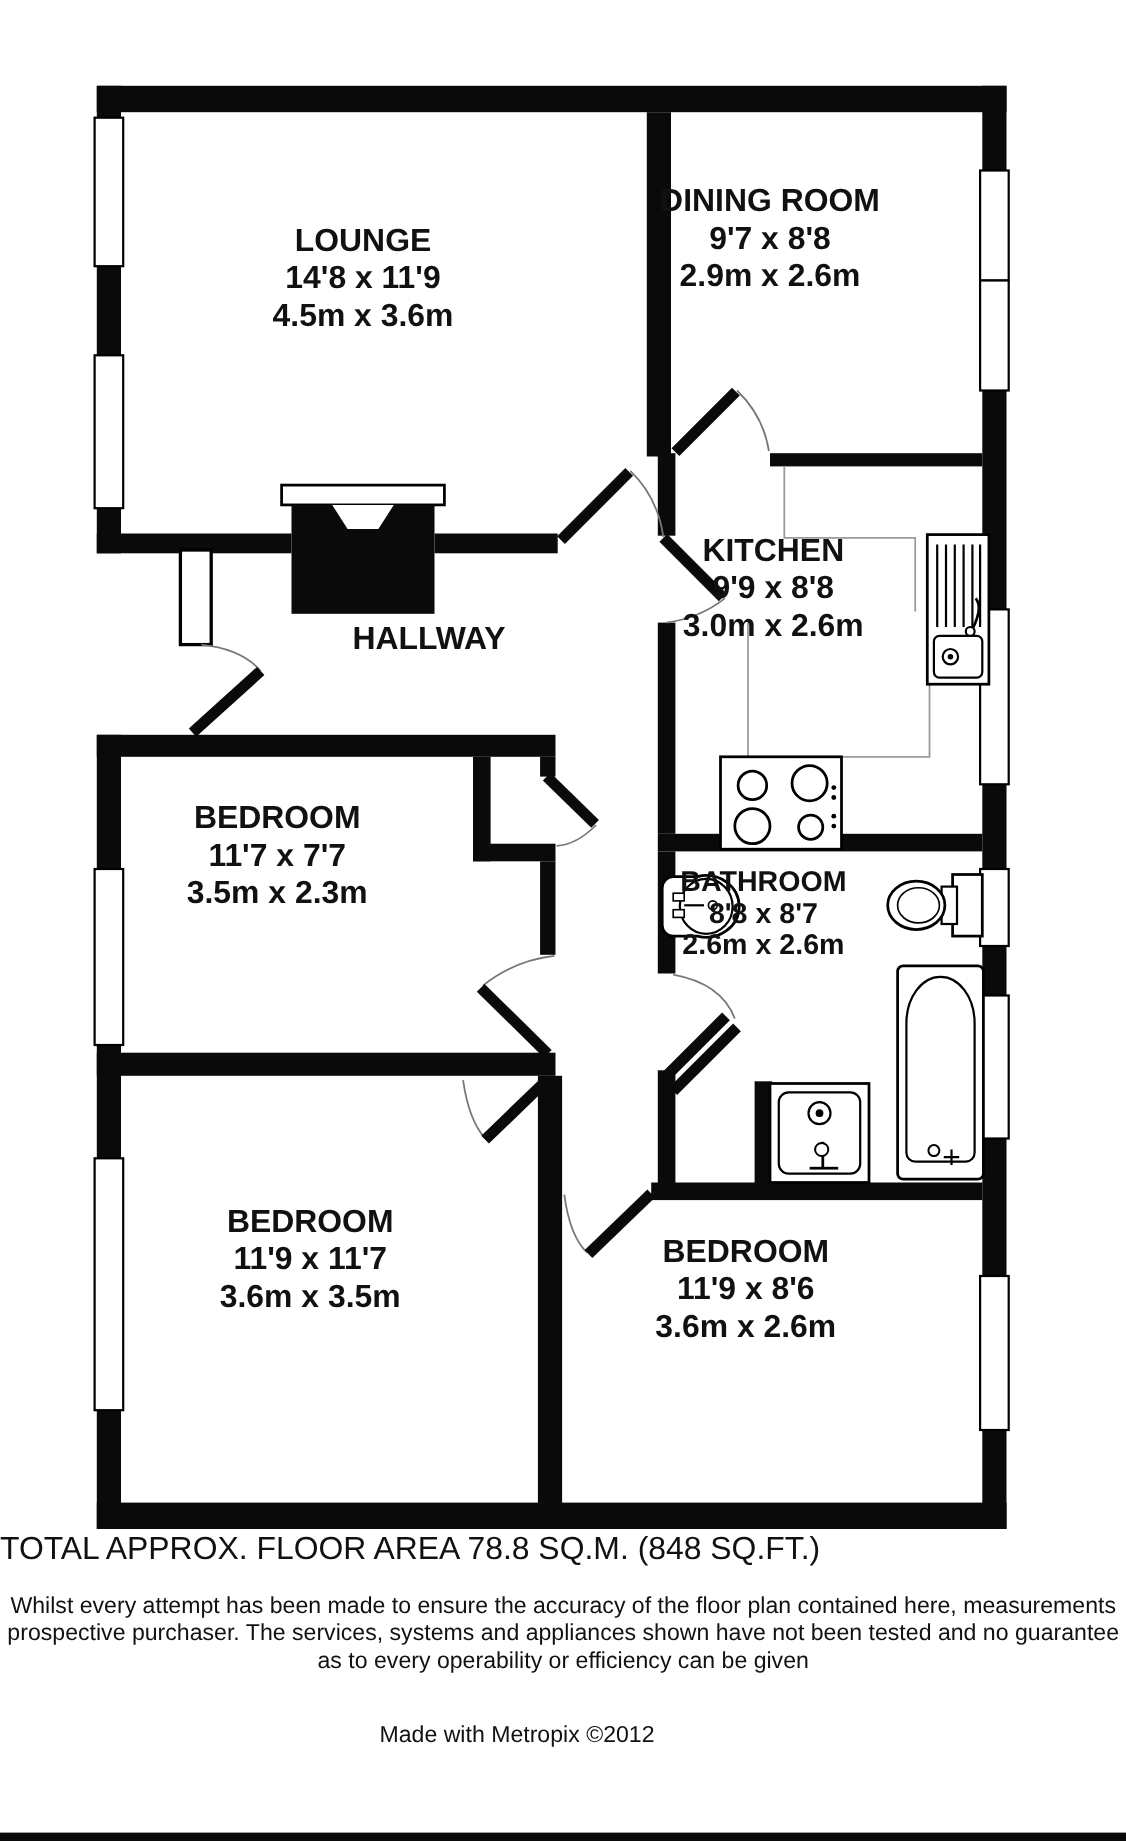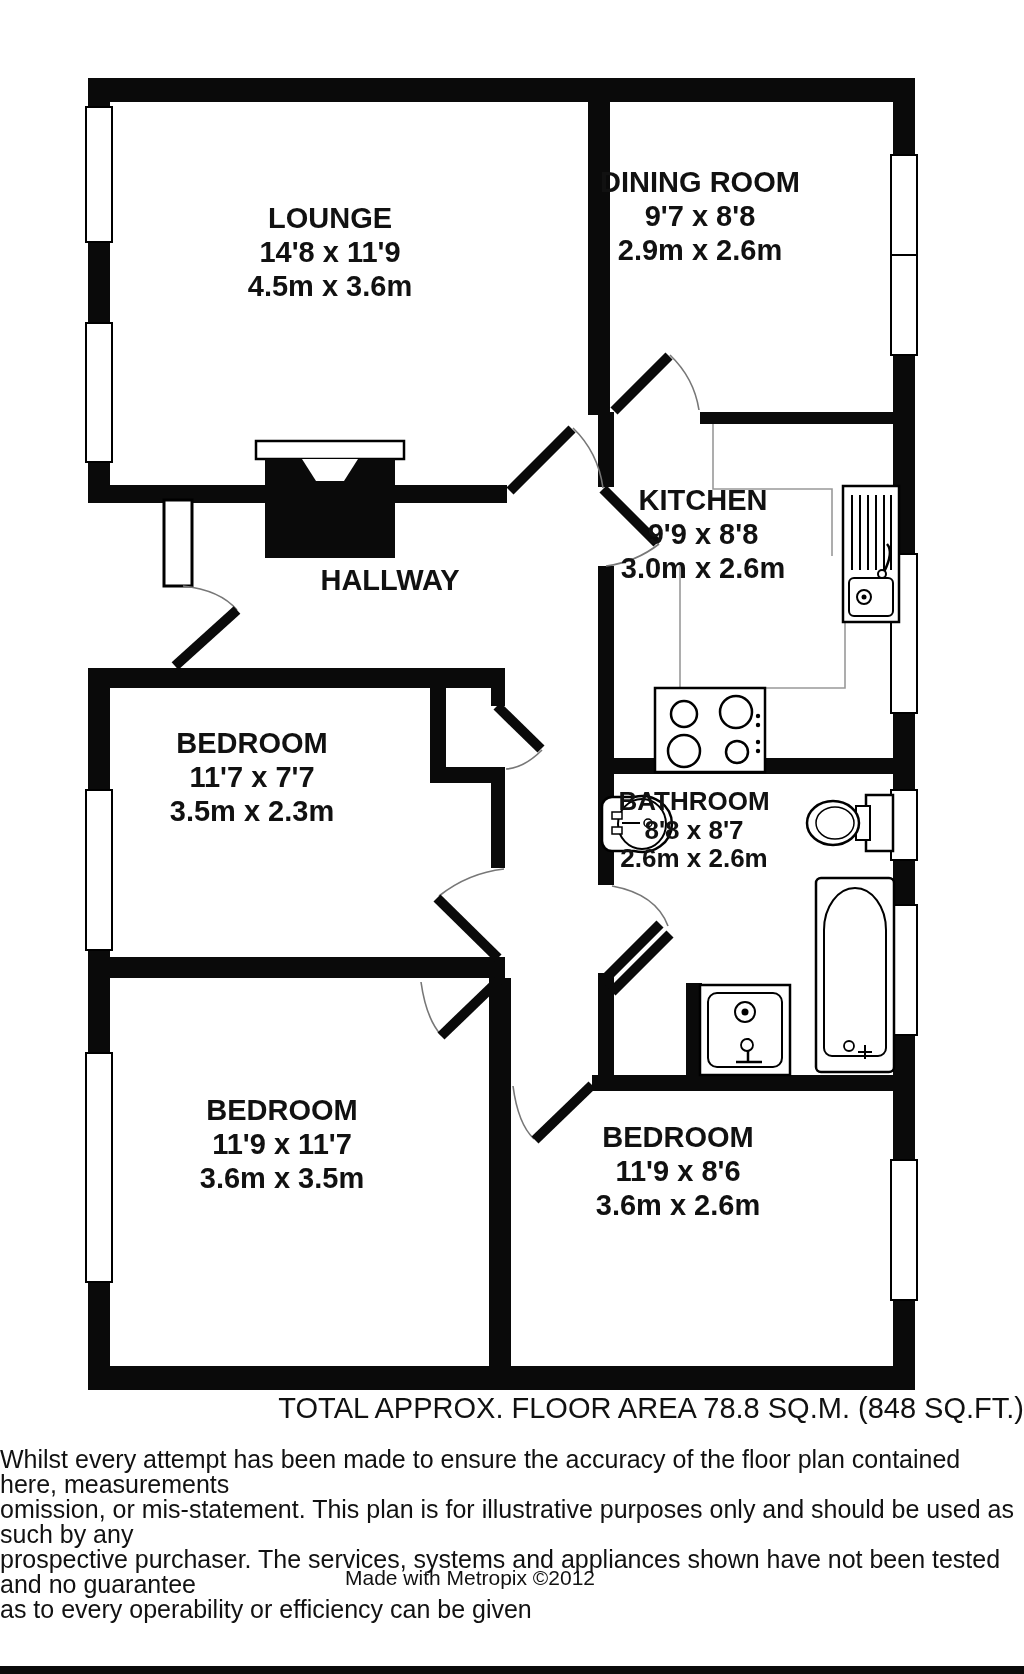--- a/index.html
+++ b/index.html
@@ -2,24 +2,24 @@
 <html><head>
 <meta charset="utf-8">
 <style>
   html,body{margin:0;padding:0;background:#fff;}
   .page{position:relative;width:1024px;height:1674px;background:#ffffff;
         font-family:"Liberation Sans",sans-serif;overflow:hidden;}
   .plan-svg{position:absolute;left:0;top:0;}
   .room-name,.room-dim{font-family:"Liberation Sans",sans-serif;font-weight:bold;fill:#111;}
   .room-name,.room-dim{font-size:29px;}
   .bath-txt{font-size:26px;}
-  .footer-total{position:absolute;left:0;top:1392px;width:1024px;text-align:right;
+  .footer-total{position:absolute;left:0;top:1392px;width:1024px;text-align:left;
        font-size:29px;color:#111;letter-spacing:0px;}
-  .footer-disclaimer{position:absolute;left:0;top:1447px;width:1024px;
-       font-size:25px;line-height:25px;color:#111;}
+  .footer-disclaimer{position:absolute;left:0;top:1447px;width:1024px;text-align:center;
+       font-size:21px;line-height:25px;color:#111;}
   .footer-credit{position:absolute;left:0;top:1566px;width:940px;text-align:center;
        font-size:21px;color:#111;}
   .bottom-strip{position:absolute;left:0;top:1666px;width:1024px;height:8px;background:#0a0a0a;}
 </style>
 </head>
 <body>
 
 <div class="page">
 
   <svg class="plan-svg" width="1024" height="1400" viewBox="0 0 1024 1400">
@@ -216,21 +216,20 @@
         <text class="room-dim" x="678" y="1181">11'9 x 8'6</text>
         <text class="room-dim" x="678" y="1215">3.6m x 2.6m</text>
       </g>
     </g>
   </svg>
 
   <div class="footer-total">TOTAL APPROX. FLOOR AREA 78.8 SQ.M. (848 SQ.FT.)</div>
 
   <div class="footer-disclaimer">
     <div>Whilst every attempt has been made to ensure the accuracy of the floor plan contained here, measurements</div>
-    <div>omission, or mis-statement. This plan is for illustrative purposes only and should be used as such by any</div>
     <div>prospective purchaser. The services, systems and appliances shown have not been tested and no guarantee</div>
     <div>as to every operability or efficiency can be given</div>
   </div>
 
   <div class="footer-credit">Made with Metropix ©2012</div>
 
   <div class="bottom-strip"></div>
 </div>
 
 </body></html>

